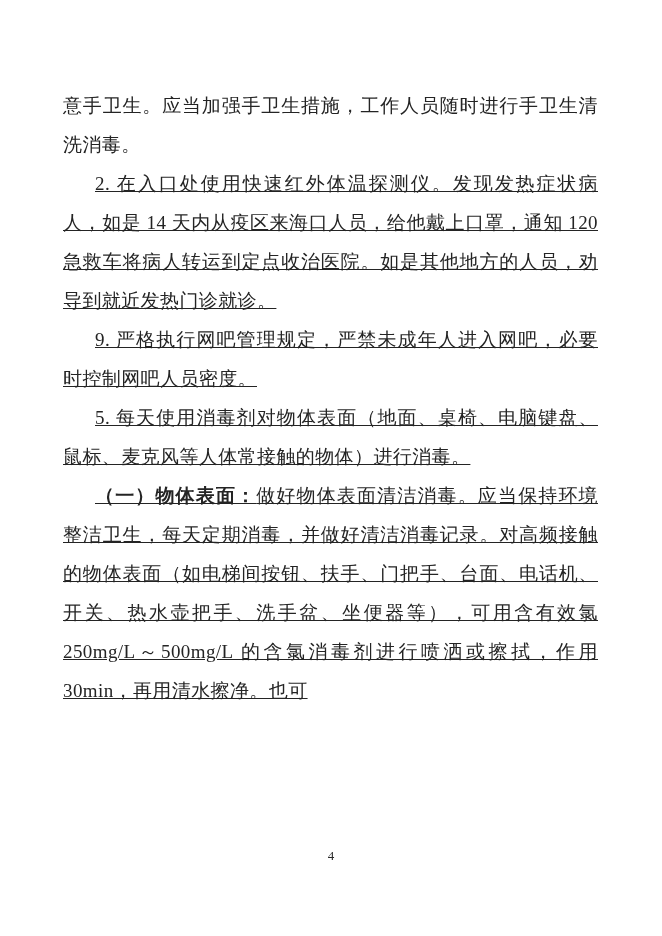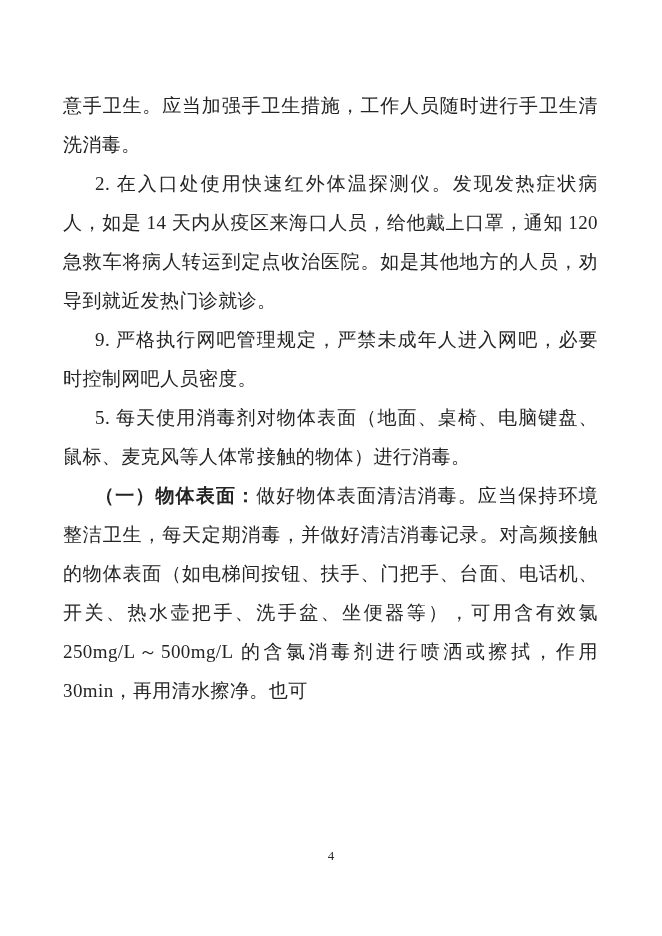--- a/index.html
+++ b/index.html
@@ -26,20 +26,21 @@
     text-align: justify;
     text-justify: inter-character;
     letter-spacing: 0.4px;
   }
   .text-block p {
     margin: 0;
     padding: 0;
   }
   .para-indent {
     text-indent: 32px;
+    text-decoration: underline;
   }
   .para-flush {
     text-indent: 0;
   }
   .section-heading {
     text-indent: 32px;
     font-family: "Liberation Sans", "DejaVu Sans", sans-serif;
     font-weight: 700;
     letter-spacing: 1px;
   }

